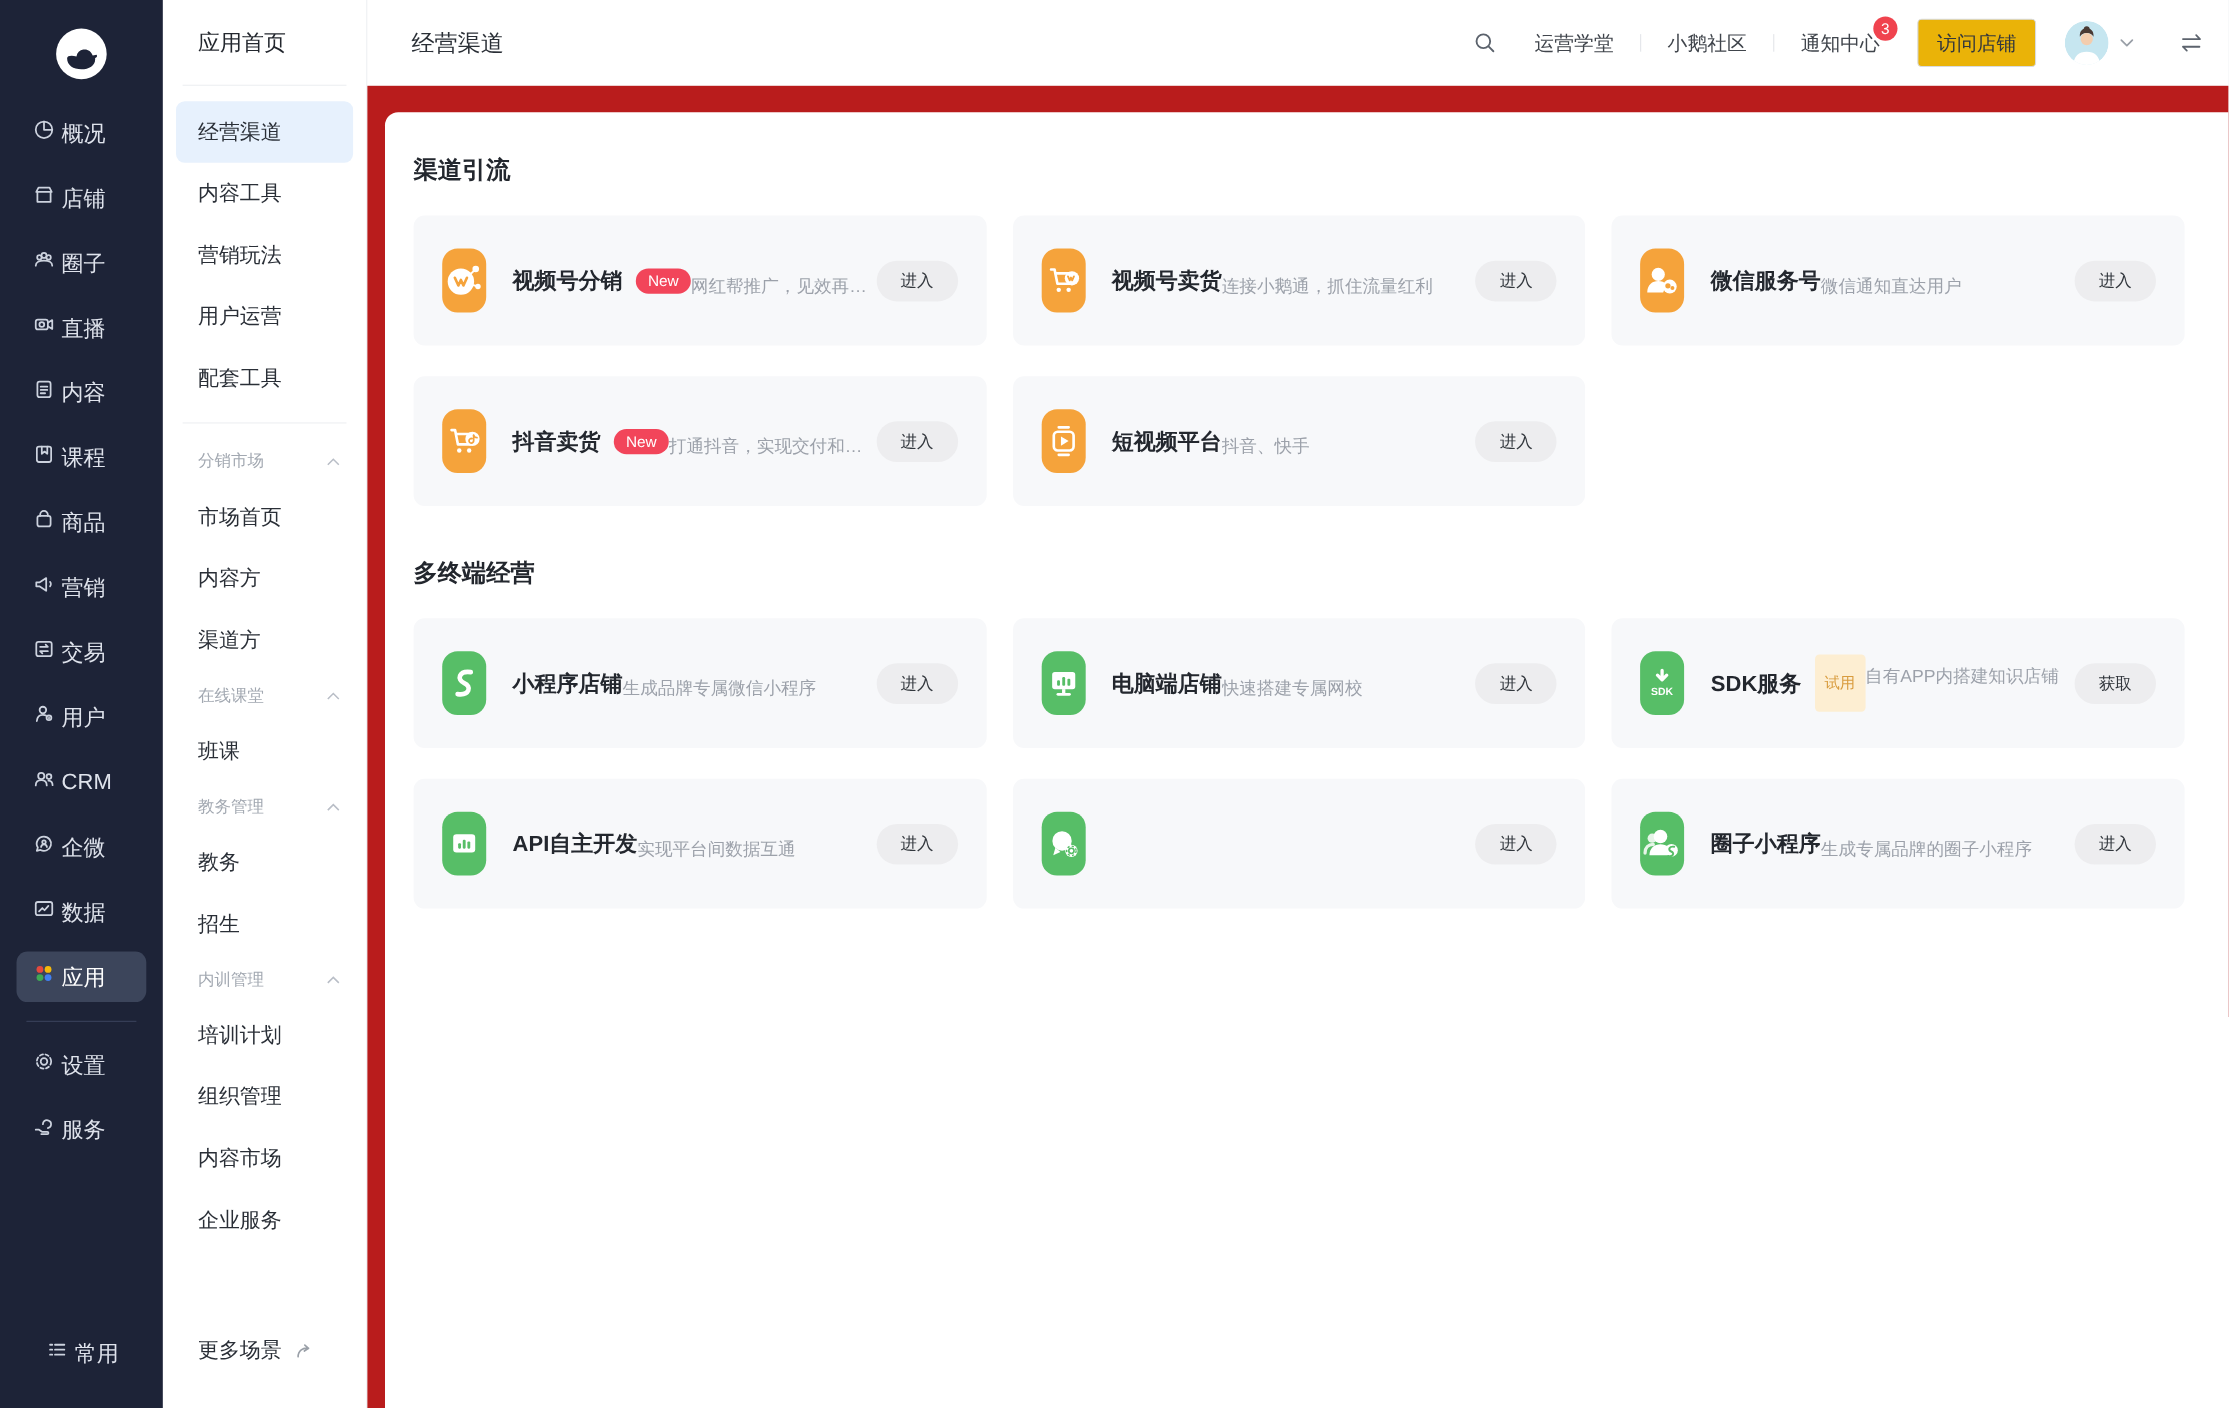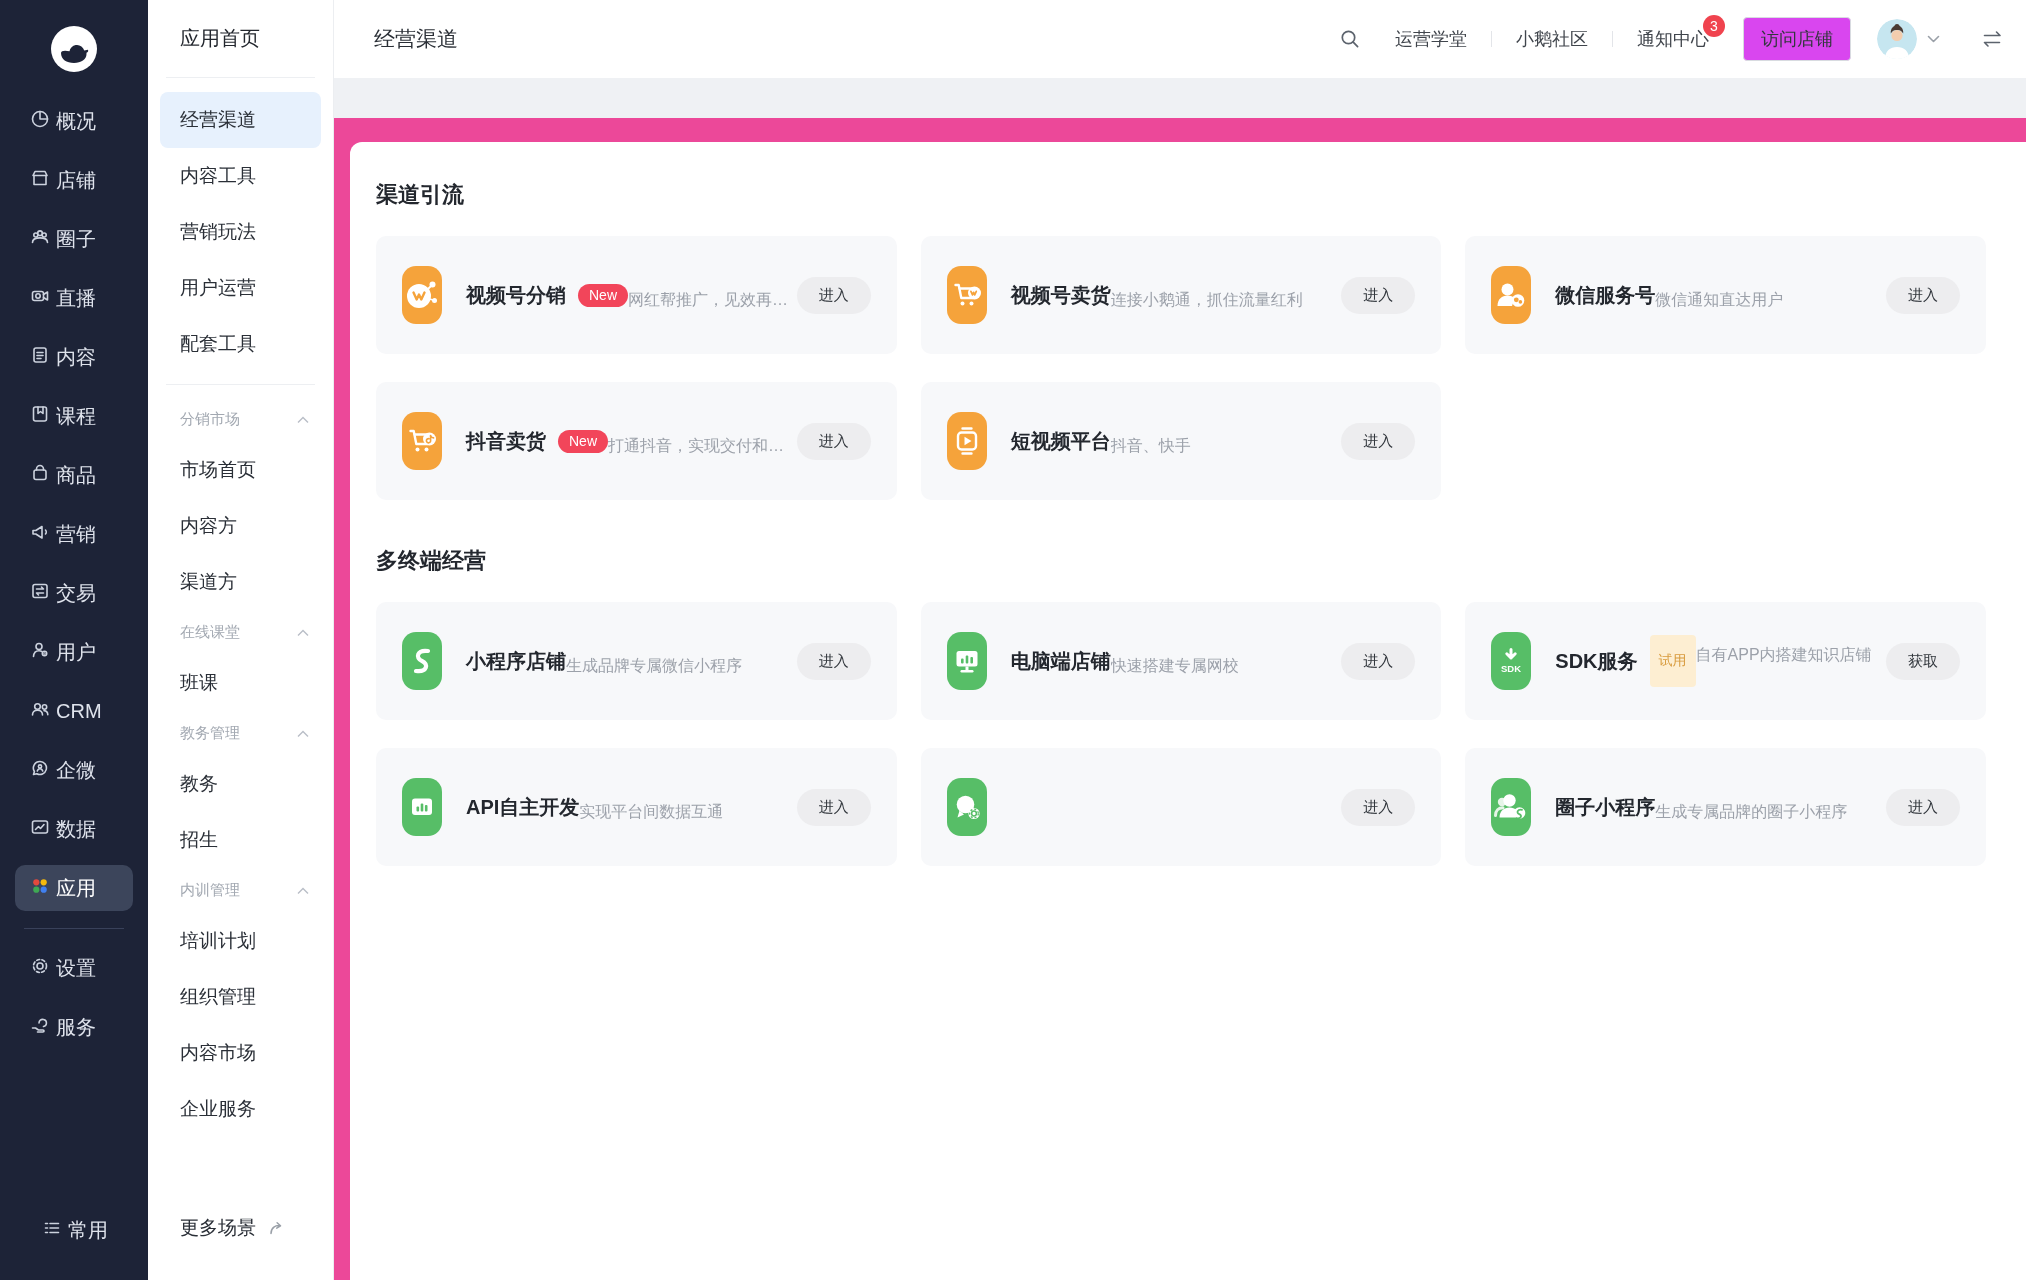--- a/index.html
+++ b/index.html
@@ -47,27 +47,27 @@
   .page-title { font-size:21px; color:#2a2f36; font-weight:500; }
   .h-right { margin-left:auto; display:flex; align-items:center; }
   .h-link { font-size:18px; color:#40454c; cursor:pointer; white-space:nowrap; }
   .h-sep { width:1px; height:16px; background:#e3e5e9; margin:0 24px; }
   .h-search { margin-right:34px; cursor:pointer; display:flex; }
   .notify { position:relative; }
   .n-badge { position:absolute; top:-12px; right:-16px; width:22px; height:22px;
     border-radius:50%; background:#f0434e; color:#fff; font-size:14px;
     display:flex; align-items:center; justify-content:center; }
   .visit-btn { margin:0 26px 0 34px; border:1px solid #d8dbe0; border-radius:4px;
-    background:#d946ef; padding:9px 17px; font-size:18px; color:#32373d; cursor:pointer;
+    background:#eab308; padding:9px 17px; font-size:18px; color:#32373d; cursor:pointer;
     font-family:inherit; }
   .avatar-wrap { display:flex; align-items:center; gap:10px; cursor:pointer; }
   .avatar { width:40px; height:40px; border-radius:50%; overflow:hidden; }
   .h-swap { margin-left:40px; cursor:pointer; display:flex; }
   
-  .content { flex:1; background:#ec4899; padding:24px 0 0 16px; min-height:0;margin-top:40px; }
+  .content { flex:1; background:#b91c1c; padding:24px 0 0 16px; min-height:0; }
   .panel { background:#fff; border-radius:12px 0 0 0; height:100%;
     padding:20px 26px 0 26px; overflow:hidden; }
   .sec-title { font-size:22px; font-weight:700; color:#23272e; margin:18px 0 26px; }
   .sec-title.second { margin-top:46px; }
   .grid { display:grid; grid-template-columns:repeat(3,1fr); gap:28px 24px; padding-right:14px; }
   .card { height:118px; background:#f7f8fa; border-radius:10px;
     display:flex; align-items:center; padding:0 26px; }
   .app-icon { width:40px; height:58px; border-radius:14px; flex-shrink:0;
     display:flex; align-items:center; justify-content:center; margin-right:24px; }
   .app-icon.orange { background:#f5a33b; }

